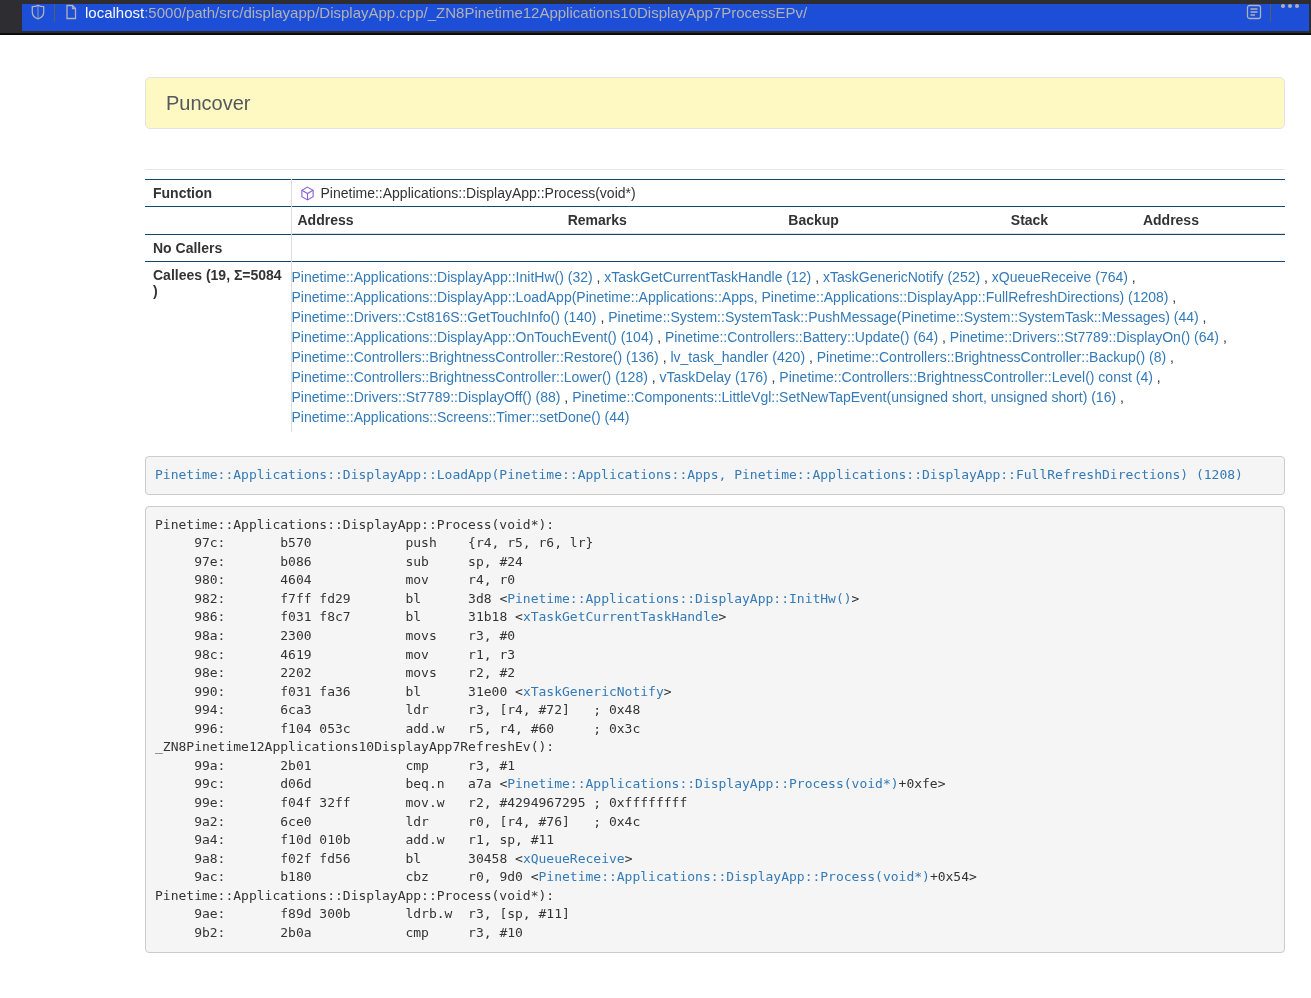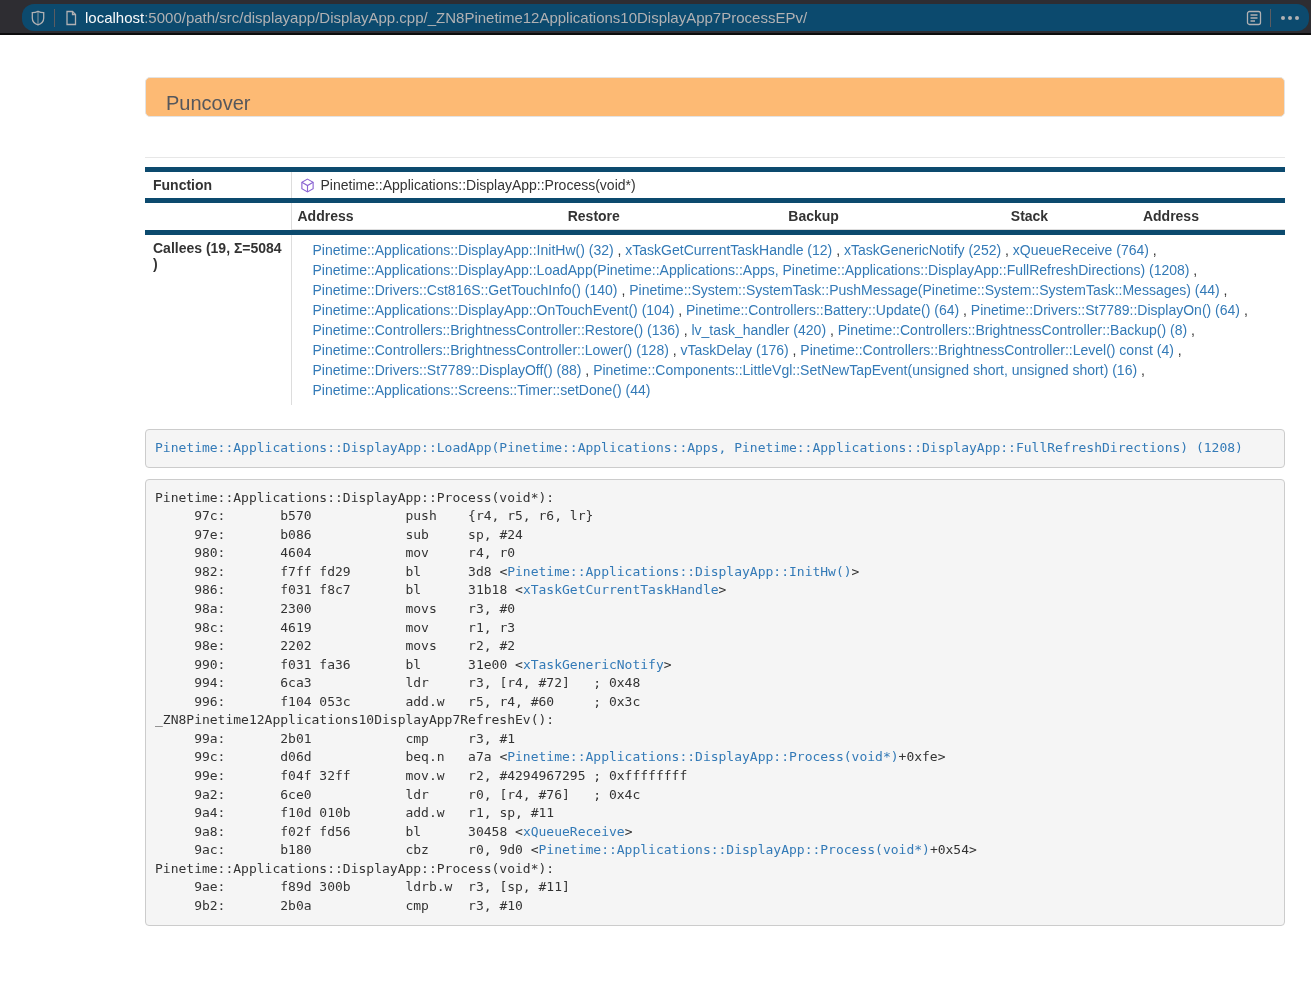--- a/index.html
+++ b/index.html
@@ -2,61 +2,61 @@
 <html><head>
 <meta charset="utf-8">
 <style>
   * { box-sizing: border-box; margin: 0; padding: 0; }
   html, body { width: 1311px; height: 998px; overflow: hidden; background: #fff; }
   body { font-family: "Liberation Sans", sans-serif; color: #333; font-size: 14px; }
 
   
   .browser-bar { position: relative; height: 35px; background: #2e2d32; border-bottom: 2px solid #0c0c0d; }
   .url-field { position: absolute; left: 22px; right: 2px; top: 4px; height: 27px;
-               background: #0c4a6e; border-radius: 12px; display: flex; align-items: center; }
+               background: #1d4ed8; border-radius: 0; display: flex; }
   .chrome-icon { width: 16px; height: 16px; color: #b1b1b3; flex: 0 0 auto; }
   .url-field .lead-icon { margin-left: 8px; }
   .vdivider { width: 1px; height: 18px; background: #5c5c61; margin: 0 8px; flex: 0 0 auto; }
   .url-text { font-size: 15px; color: #b1b1b3; white-space: nowrap; overflow: hidden; flex: 1 1 auto; margin-left: 6px; }
   .url-host { color: #f9f9fa; }
   .dots { display: flex; gap: 3px; margin: 0 10px 0 2px; }
   .dots i { width: 4px; height: 4px; border-radius: 50%; background: #b1b1b3; display: block; }
 
   
   .container { width: 1140px; margin-left: 145px; padding-top: 42px; }
 
-  .well { background: #fdba74; border: 1px solid #e3e3e3; border-radius: 5px;
-          padding: 14px 20px; font-size: 20px; color: #55575c; height: 40px; }
+  .well { background: #fef9c3; border: 1px solid #e3e3e3; border-radius: 5px;
+          padding: 14px 20px; font-size: 20px; color: #55575c; height: 52px; }
 
   hr.rule { border: none; border-top: 1px solid #e7e7e7; margin-top: 40px; }
 
   .breadcrumb { margin-top: 9px; font-size: 14px; }
   .breadcrumb a { color: #337ab7; text-decoration: none; }
   .bc-sep { color: #999; }
   .bc-suffix { color: #777; }
 
   
   table.fn { width: 100%; border-collapse: collapse; margin-top: 9px; font-size: 14px; }
   table.fn > tbody > tr > th,
-  table.fn > tbody > tr > td { border-top: 5px solid #0c4a6e; vertical-align: top; text-align: left; }
+  table.fn > tbody > tr > td { border-top: 1px solid #0c4a6e; vertical-align: top; text-align: left; }
   th.label-col { width: 146px; font-weight: bold; color: #333; padding: 5px 8px; border-right: 1px solid #ddd; }
   td.value-col { padding: 5px 8px; }
   td.nested-cell { padding: 0; }
 
   .fn-name { display: flex; align-items: center; gap: 6px; }
   .cube-icon { width: 15px; height: 15px; color: #8a63d2; flex: 0 0 auto; }
 
   table.inner { width: 100%; border-collapse: collapse; }
   table.inner th { font-weight: bold; border-bottom: 1px solid #ddd; }
   table.inner th, table.inner td { padding: 5px 6px; text-align: left; }
   .c-address { width: 27.2%; } .c-remarks { width: 22.2%; } .c-stack { width: 22.4%; }
   .c-code { width: 13.3%; } .c-static { width: 14.9%; }
 
   td.callees a, td.value-col a { color: #337ab7; text-decoration: none; }
-  td.callees { padding: 5px 21px; line-height: 20px; }
+  td.callees { padding: 5px 0; line-height: 20px; }
 
   
   pre.box { background: #f5f5f5; border: 1px solid #ccc; border-radius: 4px;
             padding: 9px; margin-top: 24px;
             font-family: "DejaVu Sans Mono", "Liberation Mono", monospace;
             font-size: 13px; line-height: 1.42857;
             white-space: pre; tab-size: 8; -moz-tab-size: 8;
             color: #333; overflow: hidden; }
   pre.box + pre.box { margin-top: 11px; }
   pre.box a { color: #337ab7; text-decoration: none; }
@@ -112,28 +112,32 @@
           </span>
         </td>
       </tr>
       <tr>
         <th class="label-col"></th>
         <td class="nested-cell">
           <table class="inner">
             <tbody>
               <tr>
                 <th class="c-address">Address</th>
-                <th class="c-remarks">Restore</th>
+                <th class="c-remarks">Remarks</th>
                 <th class="c-stack">Backup</th>
                 <th class="c-code">Stack</th>
                 <th class="c-static">Address</th>
               </tr>
             </tbody>
           </table>
         </td>
+      </tr>
+      <tr>
+        <th class="label-col">No Callers</th>
+        <td class="value-col"></td>
       </tr>
       <tr>
         <th class="label-col">Callees (19, Σ=5084 )</th>
         <td class="callees"><a href="#">Pinetime::Applications::DisplayApp::InitHw() (32)</a> , <a href="#">xTaskGetCurrentTaskHandle (12)</a> , <a href="#">xTaskGenericNotify (252)</a> , <a href="#">xQueueReceive (764)</a> , <a href="#">Pinetime::Applications::DisplayApp::LoadApp(Pinetime::Applications::Apps, Pinetime::Applications::DisplayApp::FullRefreshDirections) (1208)</a> , <a href="#">Pinetime::Drivers::Cst816S::GetTouchInfo() (140)</a> , <a href="#">Pinetime::System::SystemTask::PushMessage(Pinetime::System::SystemTask::Messages) (44)</a> , <a href="#">Pinetime::Applications::DisplayApp::OnTouchEvent() (104)</a> , <a href="#">Pinetime::Controllers::Battery::Update() (64)</a> , <a href="#">Pinetime::Drivers::St7789::DisplayOn() (64)</a> , <a href="#">Pinetime::Controllers::BrightnessController::Restore() (136)</a> , <a href="#">lv_task_handler (420)</a> , <a href="#">Pinetime::Controllers::BrightnessController::Backup() (8)</a> , <a href="#">Pinetime::Controllers::BrightnessController::Lower() (128)</a> , <a href="#">vTaskDelay (176)</a> , <a href="#">Pinetime::Controllers::BrightnessController::Level() const (4)</a> , <a href="#">Pinetime::Drivers::St7789::DisplayOff() (88)</a> , <a href="#">Pinetime::Components::LittleVgl::SetNewTapEvent(unsigned short, unsigned short) (16)</a> , <a href="#">Pinetime::Applications::Screens::Timer::setDone() (44)</a></td>
       </tr>
     </tbody>
   </table>
 
   <pre class="box"><a href="#">Pinetime::Applications::DisplayApp::LoadApp(Pinetime::Applications::Apps, Pinetime::Applications::DisplayApp::FullRefreshDirections) (1208)</a></pre>
 

